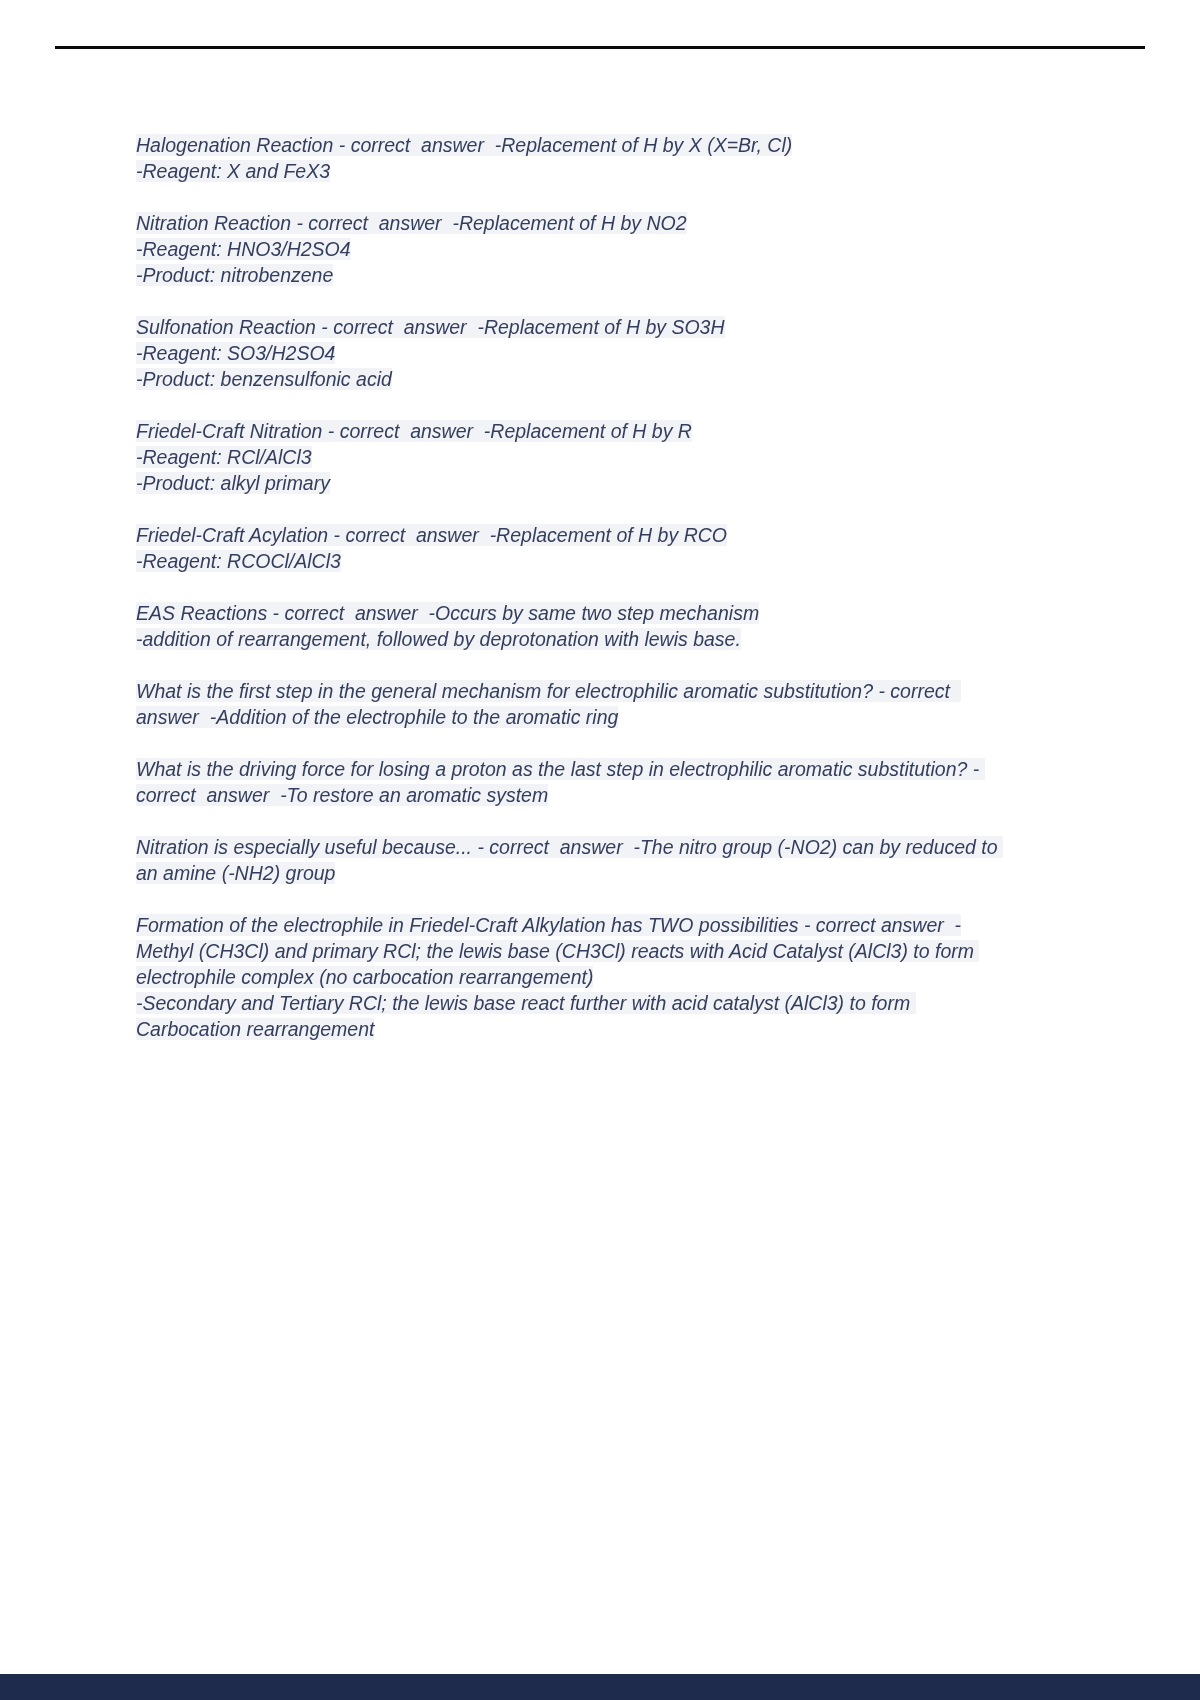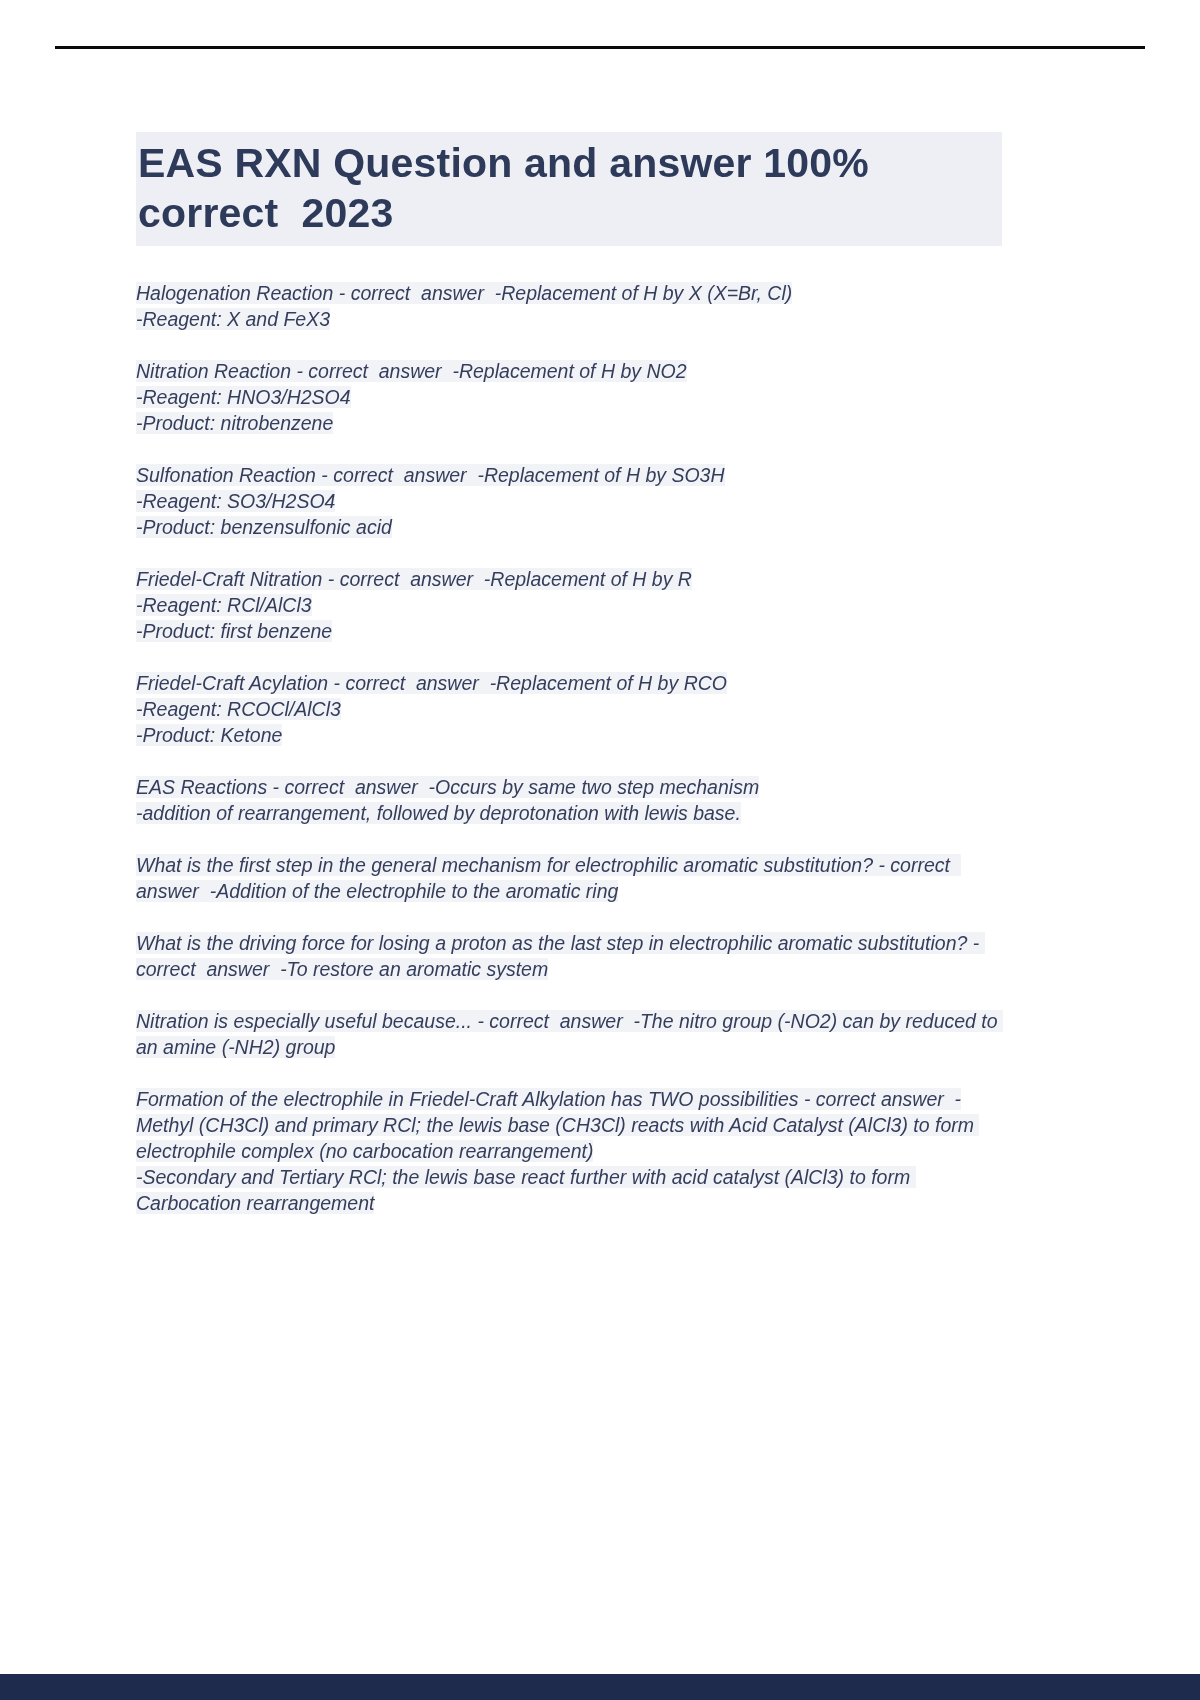--- a/index.html
+++ b/index.html
@@ -62,45 +62,43 @@
     height: 26px;
     background: #1e2b4d;
   }
 </style>
 </head>
 <body>
 
 <div class="top-rule"></div>
 
 <div class="content">
-  <h1 class="doc-title">EAS RXN Question and answer 100% correct  2023</h1>
   <div>
       <div class="qa-item">
         <div class="qa-line"><span class="hl">Halogenation Reaction - correct  answer  -Replacement of H by X (X=Br, Cl)</span></div>
         <div class="qa-line"><span class="hl">-Reagent: X and FeX3</span></div>
       </div>
       <div class="qa-item">
         <div class="qa-line"><span class="hl">Nitration Reaction - correct  answer  -Replacement of H by NO2</span></div>
         <div class="qa-line"><span class="hl">-Reagent: HNO3/H2SO4</span></div>
         <div class="qa-line"><span class="hl">-Product: nitrobenzene</span></div>
       </div>
       <div class="qa-item">
         <div class="qa-line"><span class="hl">Sulfonation Reaction - correct  answer  -Replacement of H by SO3H</span></div>
         <div class="qa-line"><span class="hl">-Reagent: SO3/H2SO4</span></div>
         <div class="qa-line"><span class="hl">-Product: benzensulfonic acid</span></div>
       </div>
       <div class="qa-item">
         <div class="qa-line"><span class="hl">Friedel-Craft Nitration - correct  answer  -Replacement of H by R</span></div>
         <div class="qa-line"><span class="hl">-Reagent: RCl/AlCl3</span></div>
-        <div class="qa-line"><span class="hl">-Product: first benzene</span></div>
+        <div class="qa-line"><span class="hl">-Product: alkyl primary</span></div>
       </div>
       <div class="qa-item">
         <div class="qa-line"><span class="hl">Friedel-Craft Acylation - correct  answer  -Replacement of H by RCO</span></div>
         <div class="qa-line"><span class="hl">-Reagent: RCOCl/AlCl3</span></div>
-        <div class="qa-line"><span class="hl">-Product: Ketone</span></div>
       </div>
       <div class="qa-item">
         <div class="qa-line"><span class="hl">EAS Reactions - correct  answer  -Occurs by same two step mechanism</span></div>
         <div class="qa-line"><span class="hl">-addition of rearrangement, followed by deprotonation with lewis base.</span></div>
       </div>
       <div class="qa-item">
         <div class="qa-line"><span class="hl">What is the first step in the general mechanism for electrophilic aromatic substitution? - correct  answer  -Addition of the electrophile to the aromatic ring</span></div>
       </div>
       <div class="qa-item">
         <div class="qa-line"><span class="hl">What is the driving force for losing a proton as the last step in electrophilic aromatic substitution? - correct  answer  -To restore an aromatic system</span></div>

